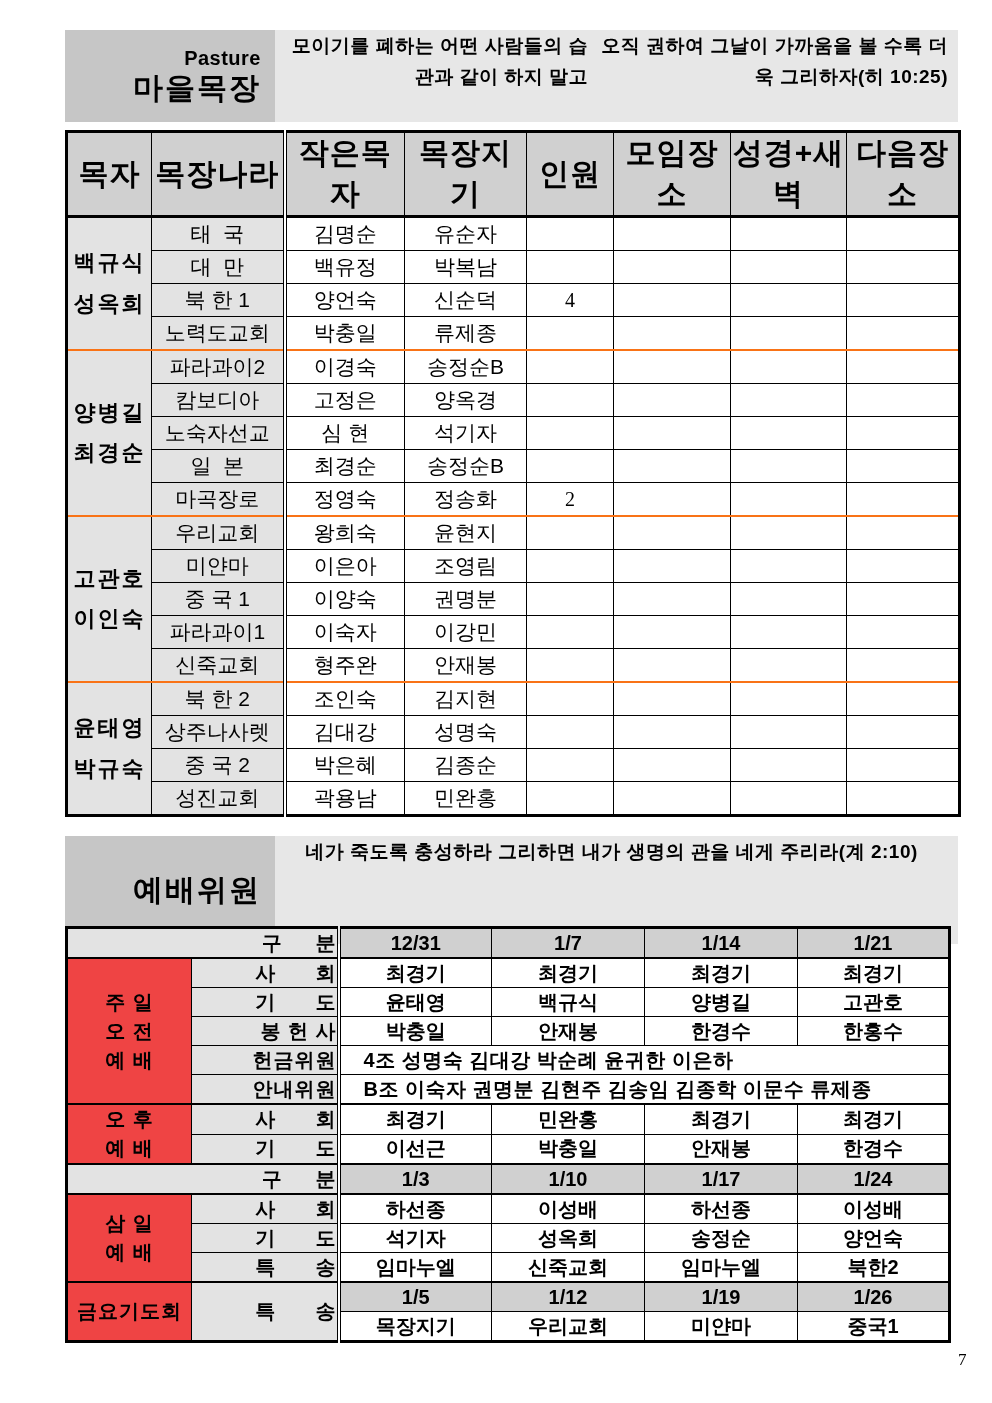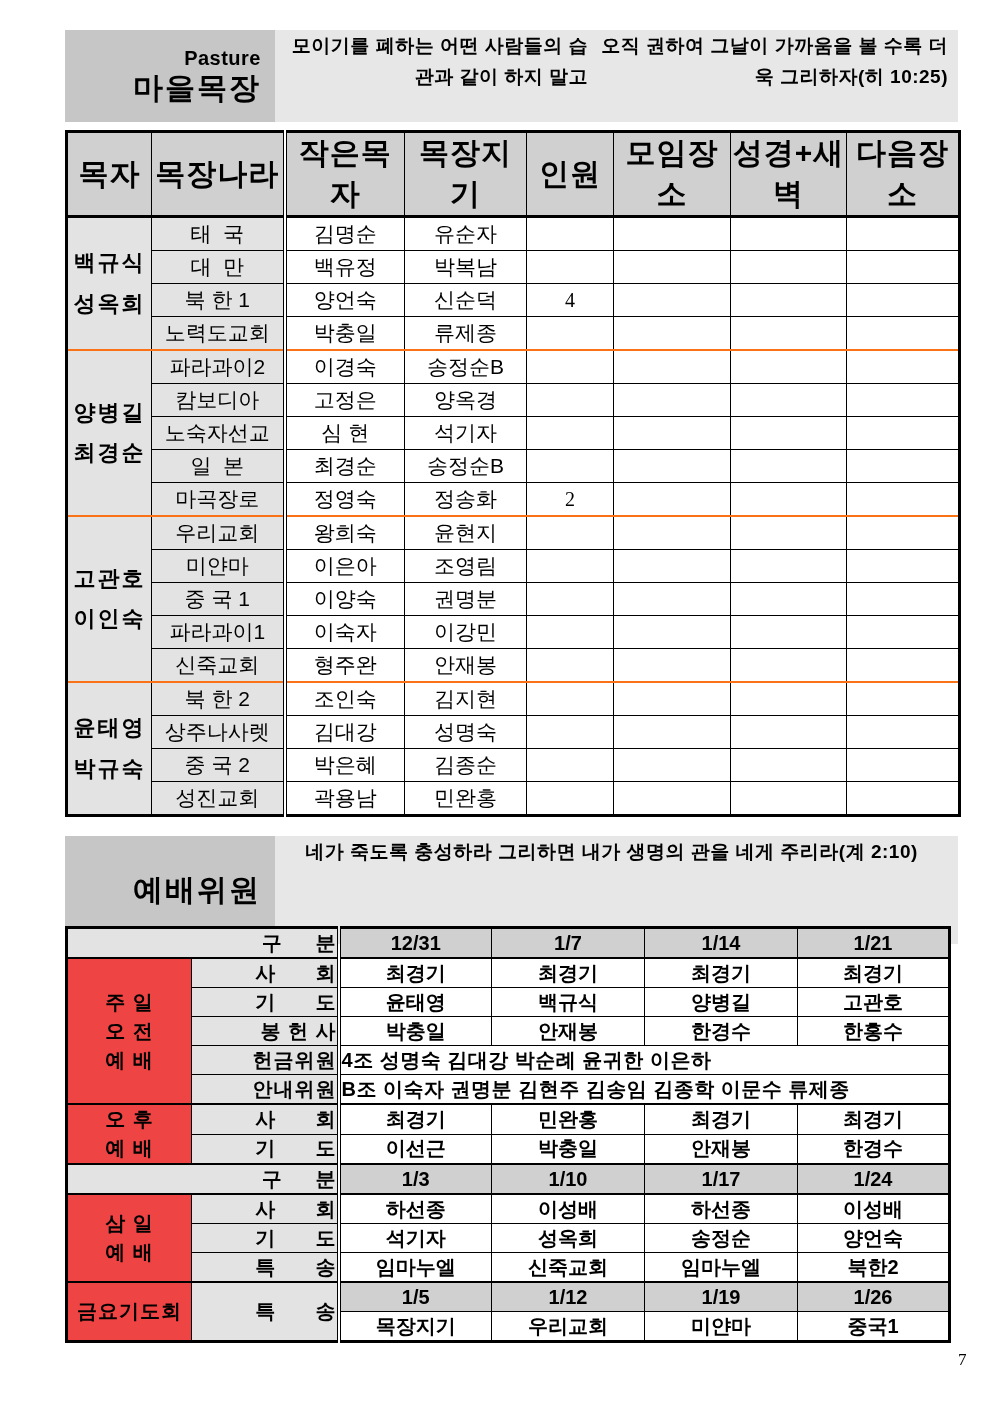--- a/index.html
+++ b/index.html
@@ -53,21 +53,21 @@
   .t2{width:883px;border:3px solid #000;}
   .t2 td{font-size:20px;font-weight:bold;height:28px;}
   .t2 td.gray{background:#d0d0d0;}
   .t2 td.lbl{background:#e3e3e3;white-space:pre;letter-spacing:1px;text-align:right;}
   .t2 td.side{
     background:#ef4444;white-space:pre-line;line-height:1.45;letter-spacing:1px;
   }
   .t2 td.dl{border-left:4px double #000;}
   .t2 tr.tk td{border-top:2px solid #000;margin-left:14px;}
   .t2 tr.bk td{border-bottom:2px solid #000;}
-  .t2 td.wide{text-align:left;padding-left:1px;letter-spacing:0.5px;}
+  .t2 td.wide{text-align:left;padding-left:23px;letter-spacing:0.5px;}
 
   .page-num{
     font-family:"Liberation Serif","DejaVu Serif",serif;
     font-size:17px;
   }
 </style>
 </head>
 <body>
 
 <div class="abs sec-header" style="top:30px;height:92px;">

